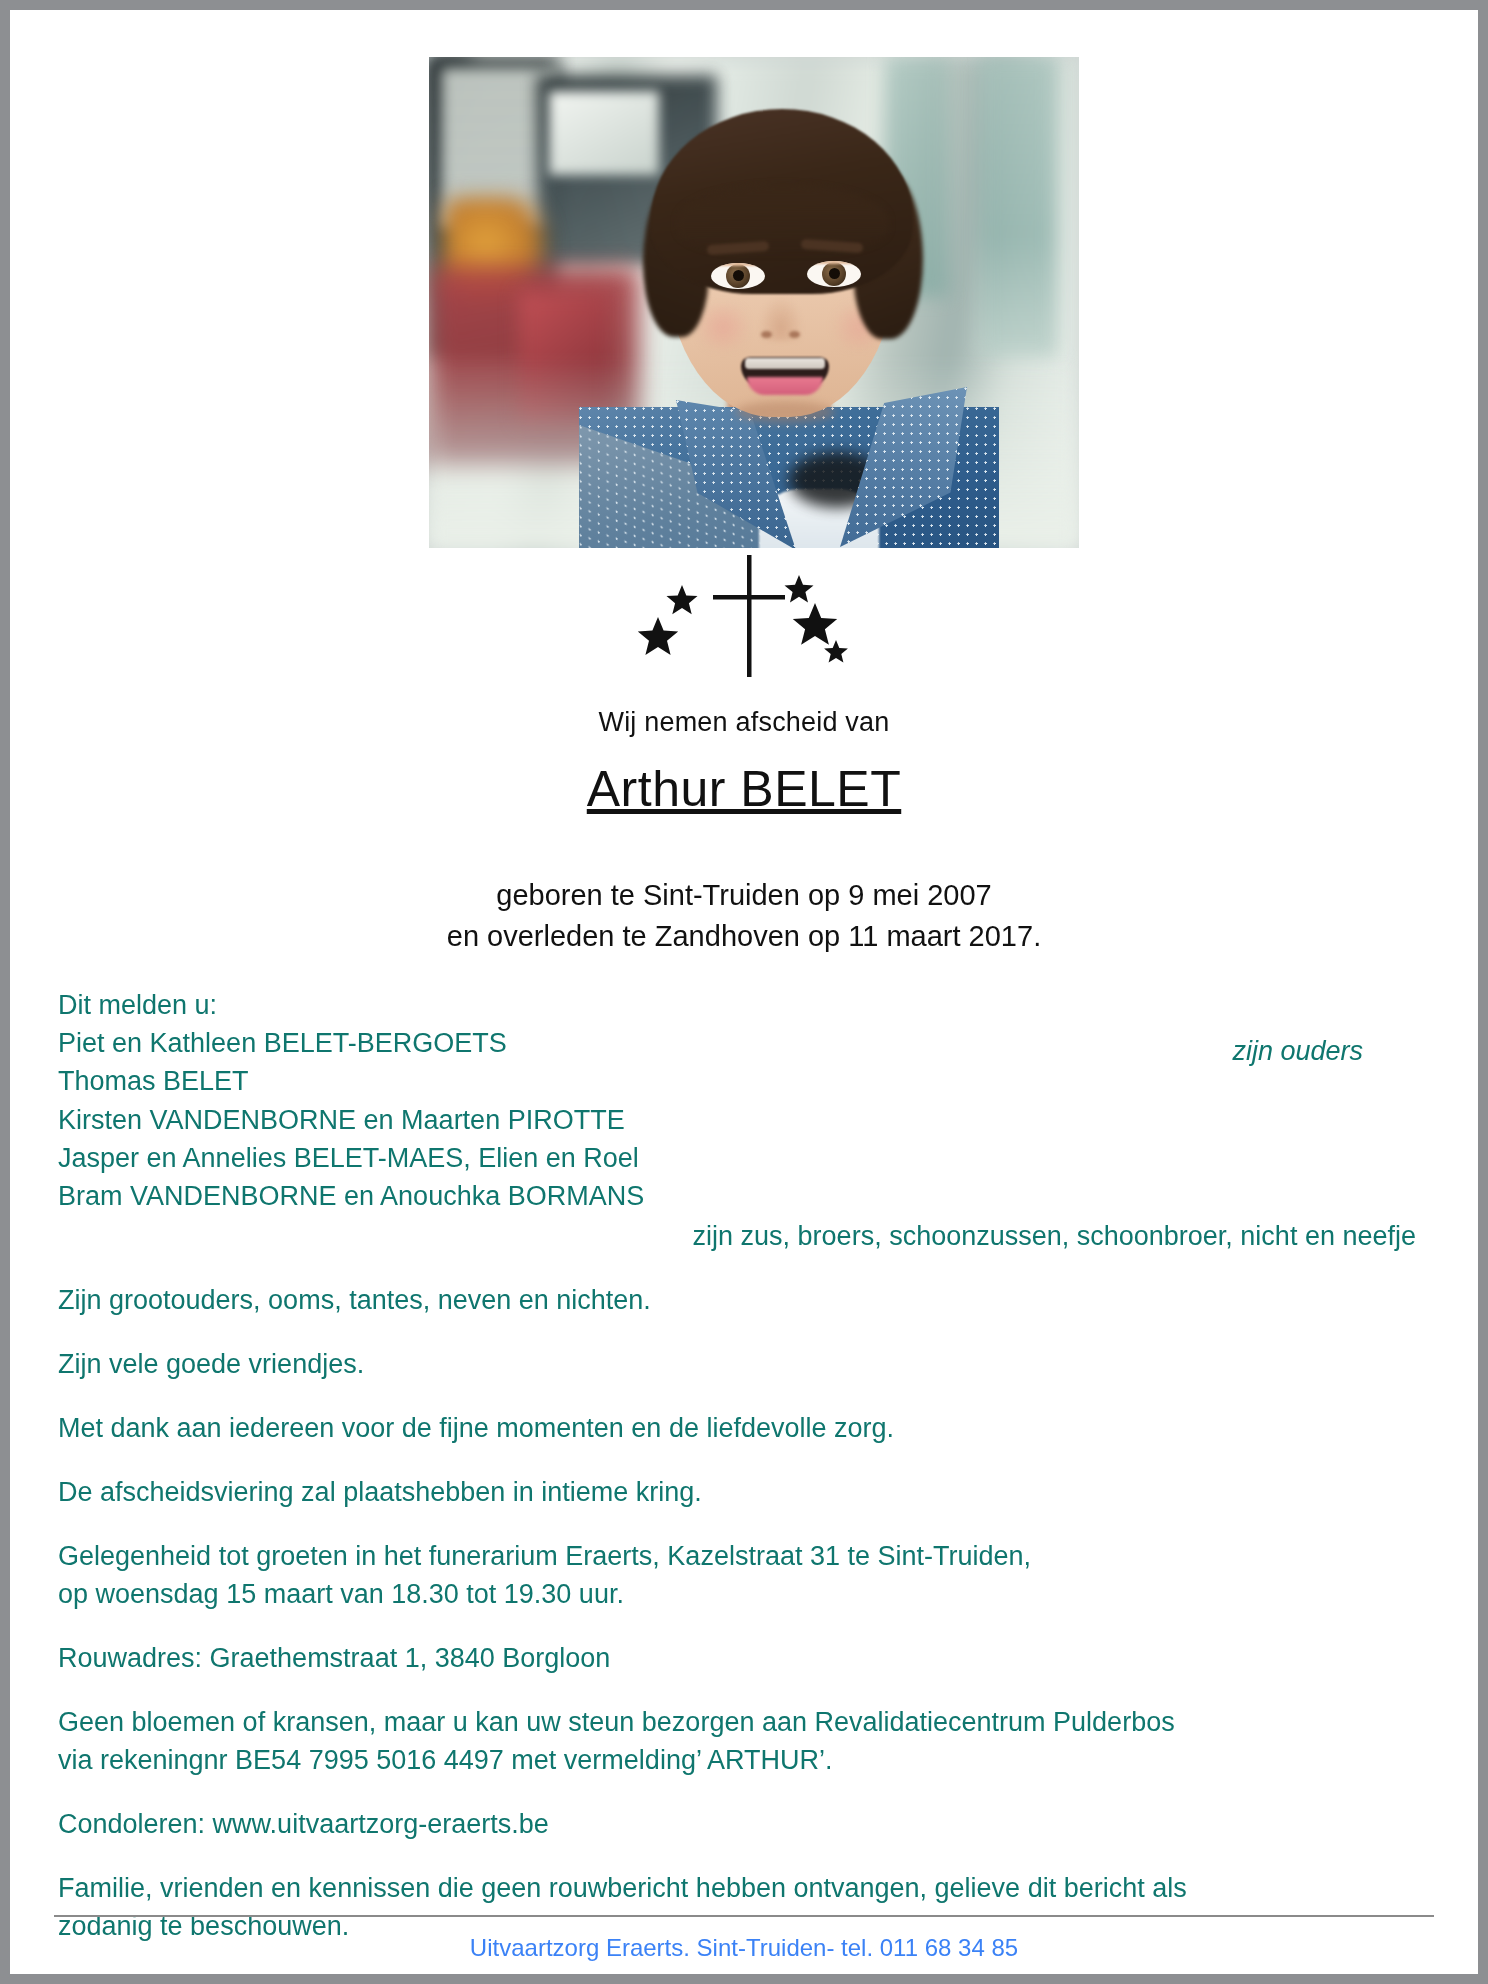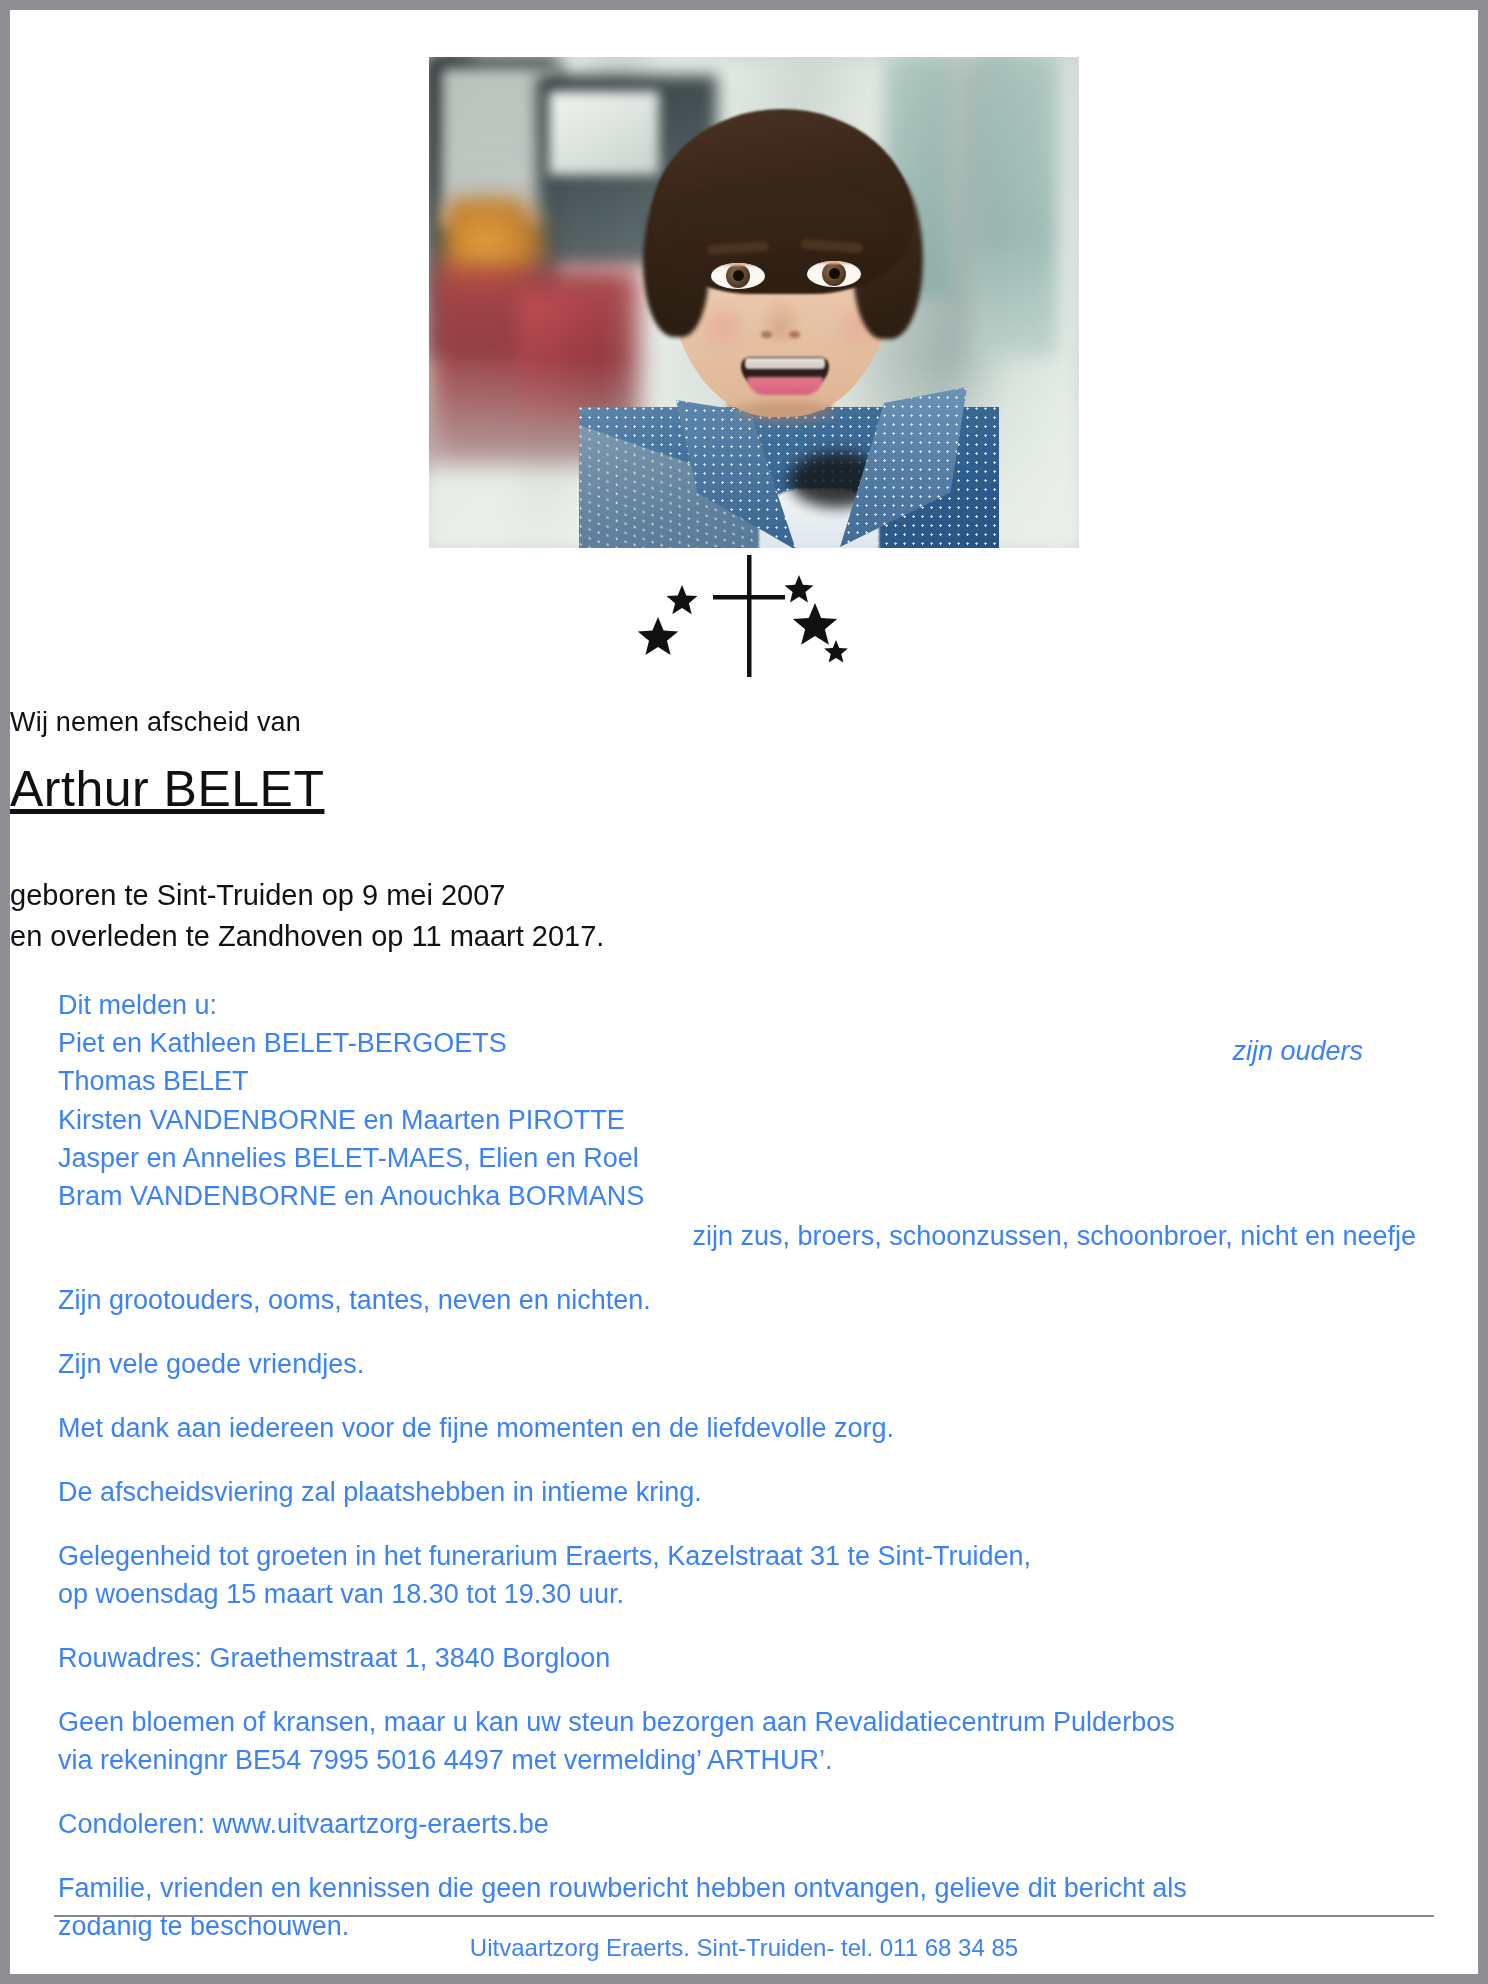--- a/index.html
+++ b/index.html
@@ -315,21 +315,21 @@
     left: 570px;
     top: 535px;
     width: 330px;
     height: 132px;
   }
 
   
   .center-block {
     position: absolute;
     left: 0; right: 0;
-    text-align: left;
+    text-align: center;
     color: #111111;
   }
   .lead {
     top: 697px;
     font-size: 27px;
     letter-spacing: .2px;
   }
   .fullname {
     top: 750px;
     font-size: 50px;
@@ -340,21 +340,21 @@
     top: 865px;
     font-size: 29px;
     line-height: 41px;
   }
 
   .body-area {
     position: absolute;
     left: 48px;
     top: 976px;
     width: 1360px;
-    color: #3b82f6;
+    color: #0f766e;
     font-size: 27px;
   }
 
   .family-list { line-height: 38.2px; position: relative; }
   .family-line { white-space: nowrap; }
   .role-parents {
     position: absolute;
     right: 55px;
     top: 38px;
     font-style: italic;

